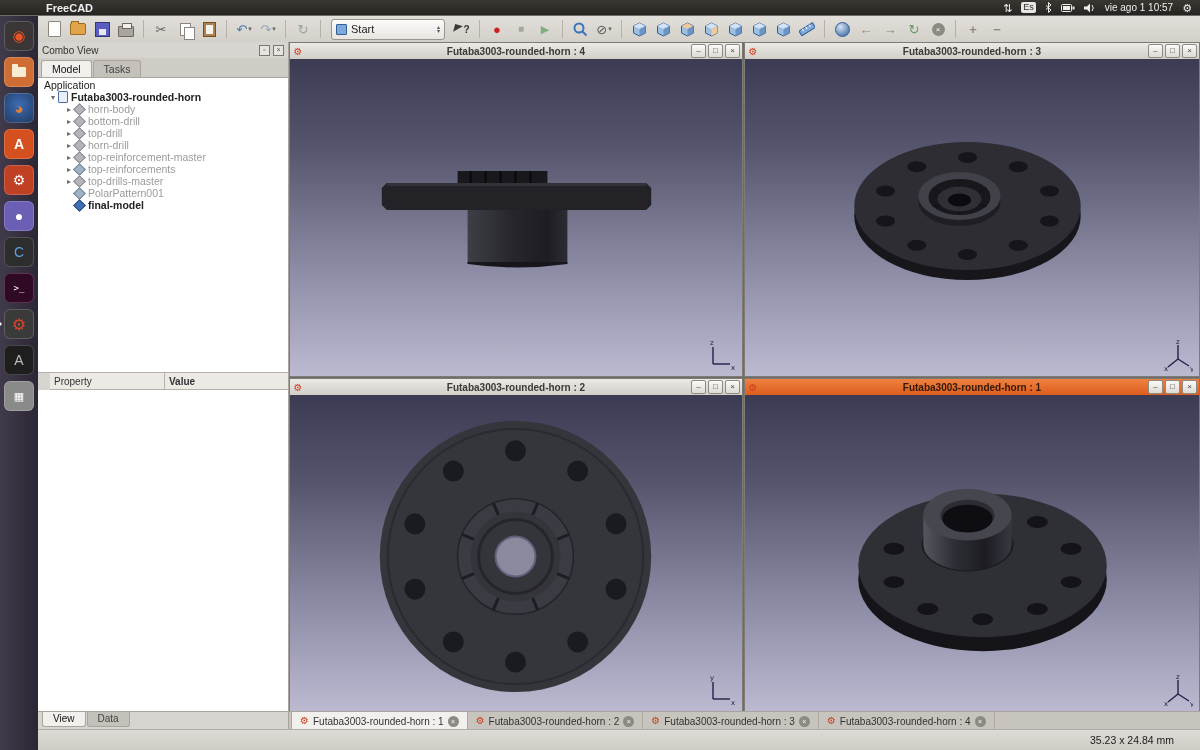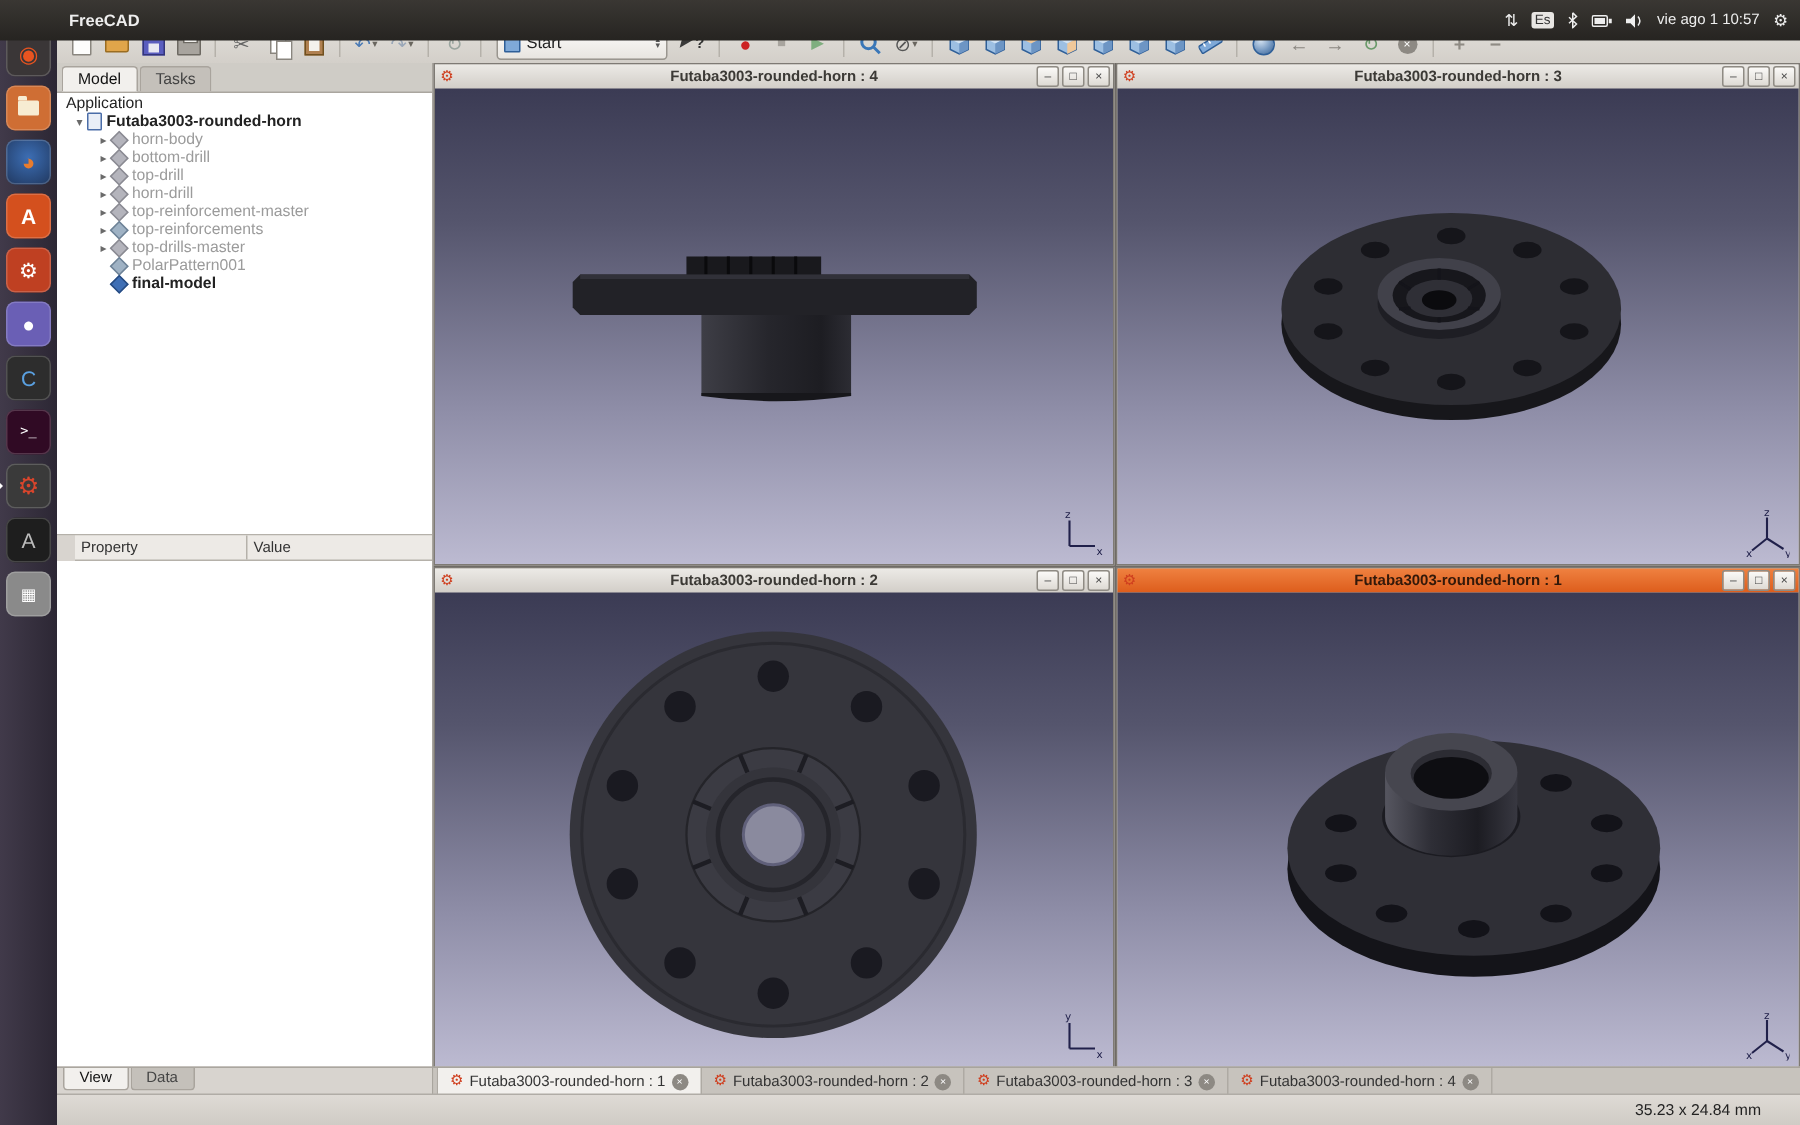--- a/index.html
+++ b/index.html
@@ -1,20 +1,20 @@
 <!DOCTYPE html>
 <html><head>
 <meta charset="utf-8">
 <style>
   html,body{margin:0;padding:0;}
   body{width:1200px;height:750px;overflow:hidden;background:#6f6b66;
        font-family:"Liberation Sans","DejaVu Sans",sans-serif;font-size:11px;color:#222;
        -webkit-font-smoothing:antialiased;}
   
-  #topbar{position:absolute;left:0;top:0;width:1200px;height:27px;background:linear-gradient(#3a3733,#262421);
+  #topbar{position:absolute;left:0;top:0;width:1200px;height:15px;background:linear-gradient(#3a3733,#262421);
           color:#eee;display:flex;align-items:center;z-index:50;}
   #topbar .appname{font-weight:bold;font-size:11px;margin-left:46px;}
   #topbar .tray{margin-left:auto;display:flex;align-items:center;gap:9px;margin-right:8px;font-size:10px;}
   #topbar .kbd{background:#e8e6e3;color:#333;border-radius:2px;padding:0 2px;font-size:9px;line-height:11px;}
   #topbar .glyph{font-size:11px;line-height:14px;color:#eee;}
   
   #launcher{position:absolute;left:0;top:16px;width:38px;height:734px;
             background:linear-gradient(90deg,#413a4a,#2c2734);display:flex;flex-direction:column;
             align-items:center;padding-top:5px;gap:6px;z-index:40;}
   .lch{width:30px;height:30px;border-radius:6px;display:flex;align-items:center;justify-content:center;
@@ -72,21 +72,21 @@
   .app-label{padding-left:3px;}
   .indent1{padding-left:10px;}
   .indent2{padding-left:26px;}
   .doc-icon{width:8px;height:10px;background:#e9eef7;border:1px solid #4a6da8;border-radius:1px;flex:0 0 auto;}
   .gem{width:7px;height:7px;transform:rotate(45deg);flex:0 0 auto;margin:0 1px;}
   .gem-gray{background:#b4b4bc;border:1px solid #8a8a92;}
   .gem-blue{background:#3f6fb5;border:1px solid #274b80;}
   .gem-teal{background:#9fb2c4;border:1px solid #6e8296;}
   #cv-prop-header{height:16px;display:flex;background:#edeae6;border-bottom:1px solid #b5b1aa;font-size:10px;color:#333;align-items:center;margin-left:12px;}
   #cv-prop-header .c1{width:110px;padding-left:4px;border-right:1px solid #b5b1aa;height:100%;display:flex;align-items:center;}
-  #cv-prop-header .c2{padding-left:4px;}
+  #cv-prop-header .c2{padding-left:4px;font-weight:bold;}
   #cv-prop-body{flex:1;background:#fff;}
   #cv-bottom-tabs{height:18px;background:#d8d4cf;border-top:1px solid #aaa69f;display:flex;align-items:flex-start;padding-left:4px;gap:1px;}
   .cvb-tab{padding:1px 10px 2px;font-size:10px;border:1px solid #a9a49d;border-top:none;border-radius:0 0 3px 3px;background:#c4c0ba;color:#444;}
   .cvb-tab.active{background:#f2f0ed;color:#111;}
   
   #mdi{position:absolute;left:251px;top:0;right:0;bottom:0;}
   #mdi-windows{position:absolute;left:0;top:0;right:0;bottom:18px;background:#6f6b66;}
   .mdi-window{position:absolute;border:1px solid #7e7a74;display:flex;flex-direction:column;box-sizing:border-box;background:#d8d4cf;}
   .mdi-titlebar{height:16px;flex:0 0 16px;display:flex;align-items:center;background:linear-gradient(#eceae6,#d2cec8);
                 font-size:10px;font-weight:bold;color:#3c3a36;padding:0 2px;position:relative;}
@@ -330,20 +330,27 @@
         <span class="g" style="color:#8f8b84;font-weight:bold;">+</span>
       </span>
     <span class="tb">
         <span class="g" style="color:#8f8b84;font-weight:bold;">−</span>
       </span>
   </div>
 
   <div id="workspace">
 
     <div id="combo-view">
+      <div id="cv-title">
+        <span>Combo View</span>
+        <span class="cvbtns">
+          <span class="cvbtn">▫</span>
+          <span class="cvbtn">×</span>
+        </span>
+      </div>
       <div id="cv-tabs">
         <span class="cv-tab active">Model</span>
         <span class="cv-tab">Tasks</span>
       </div>
       <div id="cv-tree">
         <div class="tree-row app-label">
           <span class="lbl">Application</span>
         </div>
         <div class="tree-row indent1">
           <span class="expander">▾</span>

